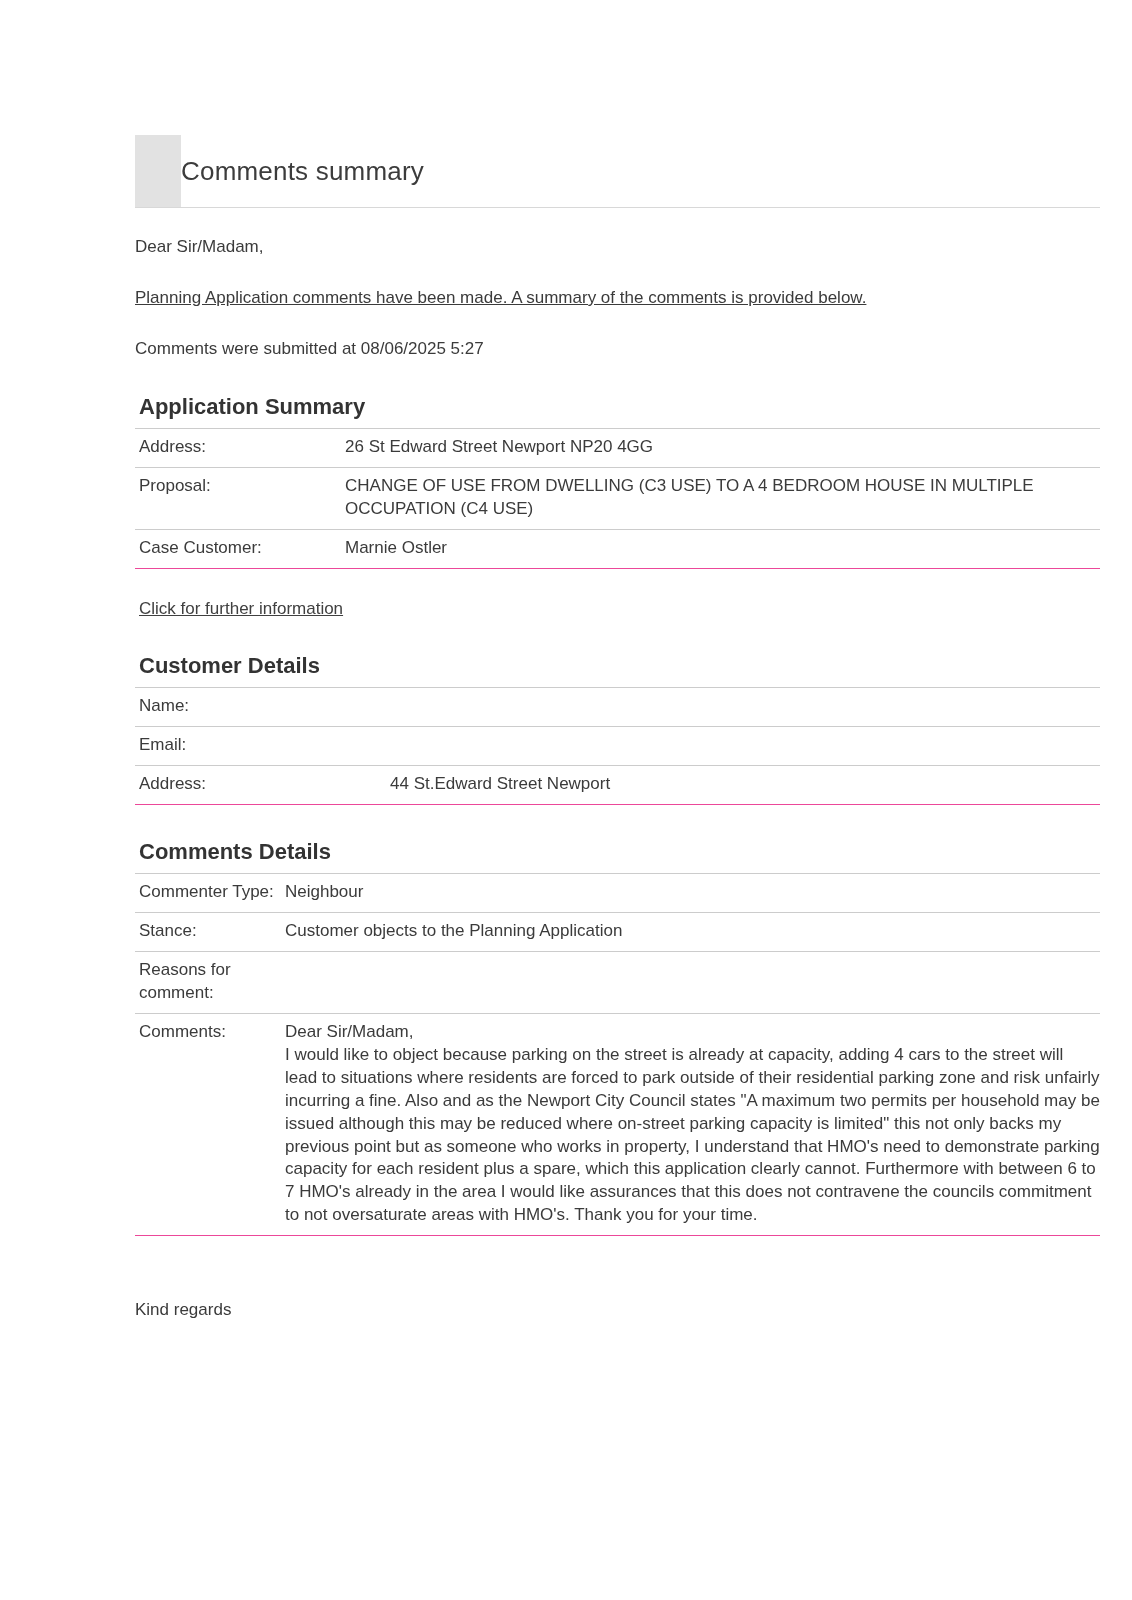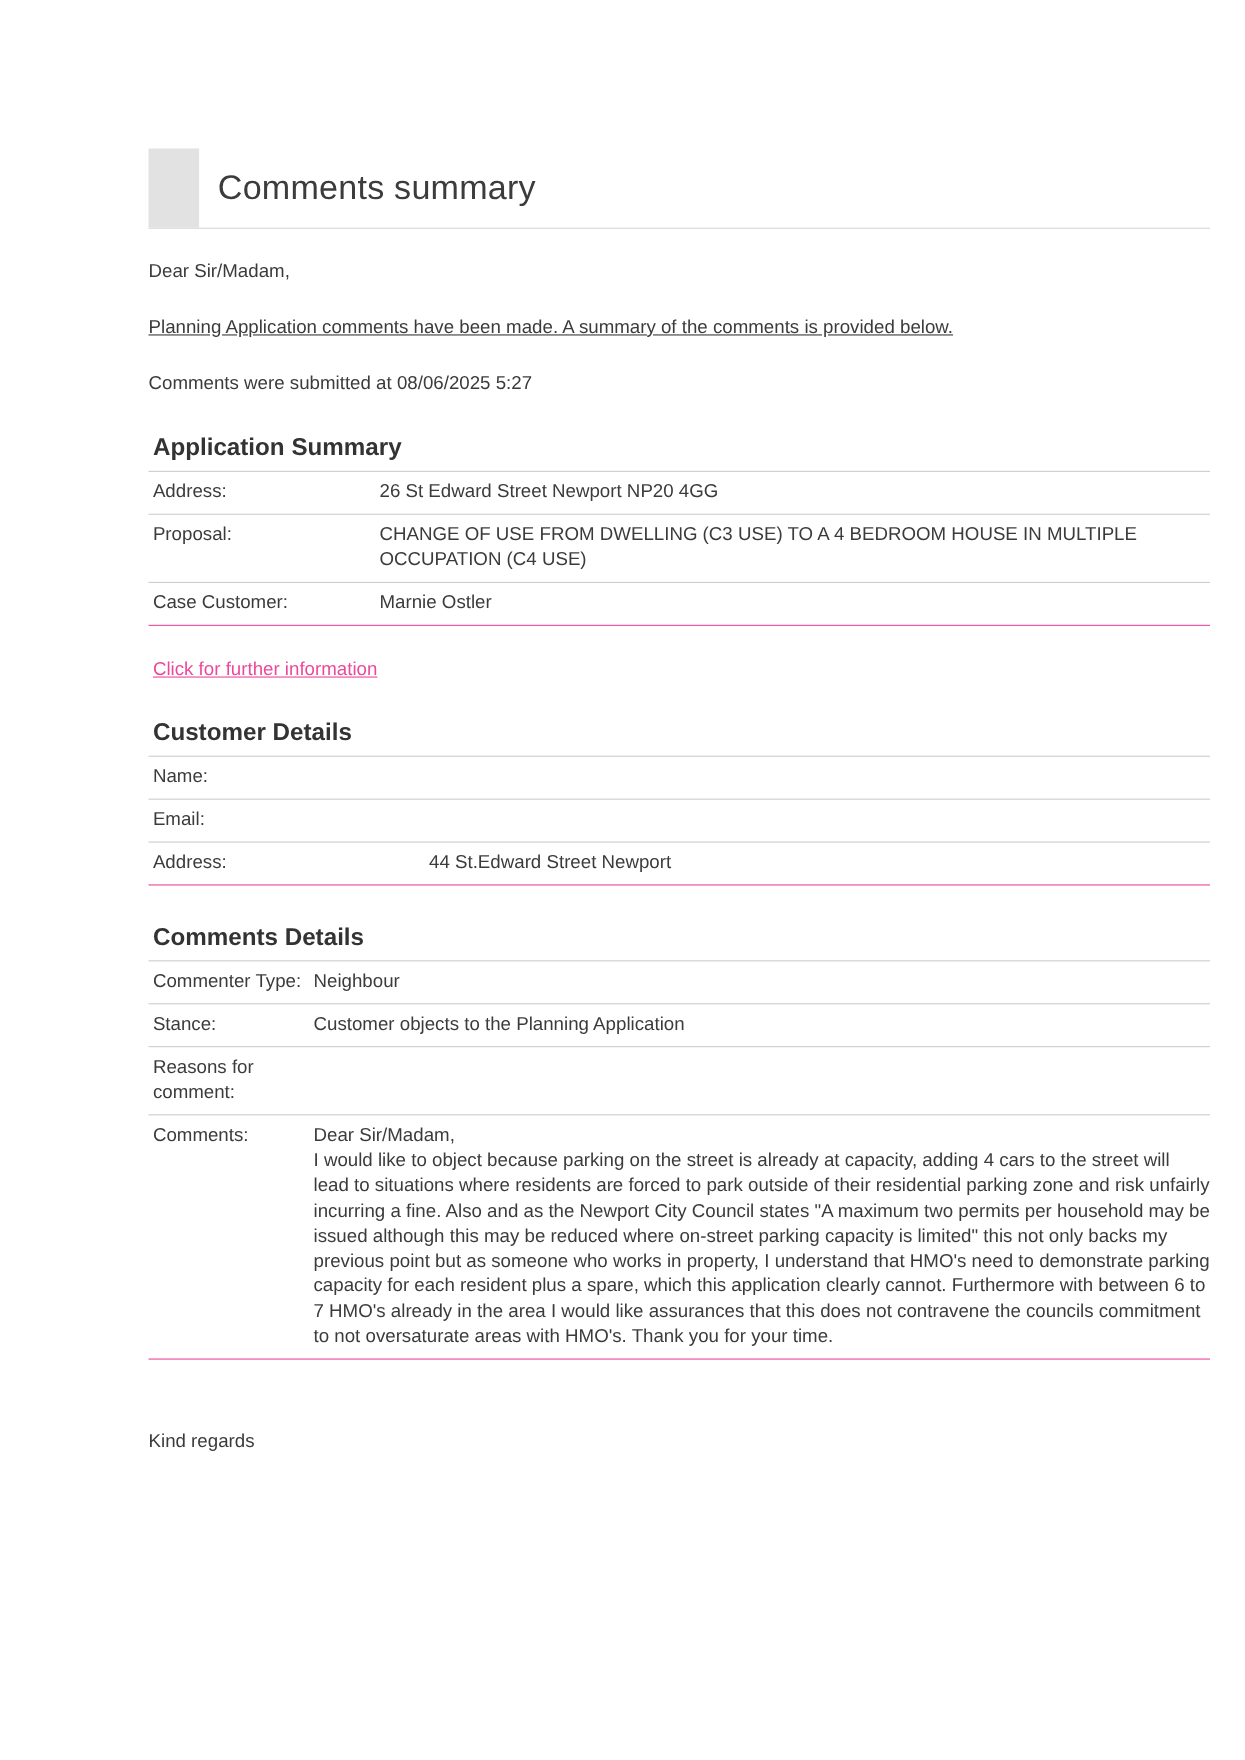--- a/index.html
+++ b/index.html
@@ -23,23 +23,22 @@
     height: 73px;
   }
   .header-block {
     width: 46px;
     height: 72px;
     background: #e2e2e2;
     flex: 0 0 auto;
     align-self: flex-start;
   }
   .page-title {
-    font-size: 31px;
+    font-size: 26px;
     color: #3c3c3c;
-    margin-left: 17px;
     font-weight: 400;
     letter-spacing: 0.2px;
   }
 
   
   .para { margin: 27px 0 0 0; line-height: 1.4; max-width: 945px; }
   .para.intro { max-width: 810px; text-decoration: underline; }
 
   
   .section-heading {
@@ -63,21 +62,21 @@
   .w255 .row-label { width: 251px; }
   .w150 .row-label { width: 146px; }
   .row-value { flex: 1 1 auto; }
   .pre-line { white-space: pre-line; }
   .tall { min-height: 62px; }
 
   
   .info-link {
     display: inline-block;
     margin: 30px 0 0 4px;
-    color: #ec4899;
+    color: #404040;
     text-decoration: underline;
     cursor: pointer;
   }
 
   .closing { margin-top: 62px; }
 </style>
 </head>
 <body>
 
 <div class="page">

